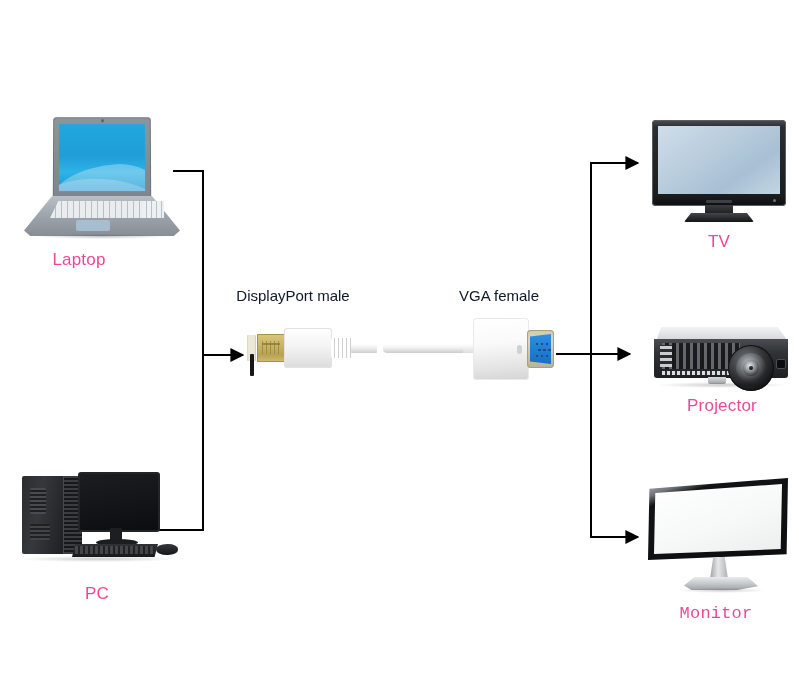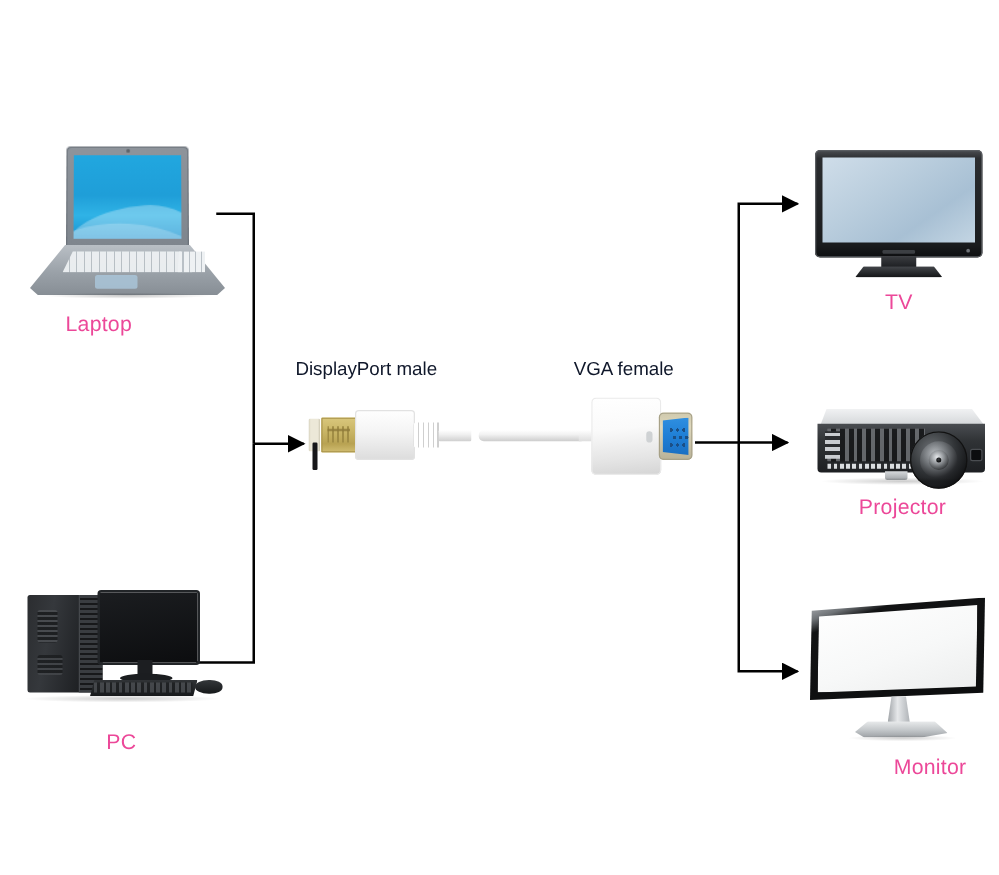--- a/index.html
+++ b/index.html
@@ -492,15 +492,15 @@
   </div>
   <div class="label center" style="left:722px; top:396px;">Projector</div>
 
   <div class="device mon-wrap">
     <div class="mon-panel"></div>
     <div class="mon-screen"></div>
     <div class="mon-neck"></div>
     <div class="mon-base"></div>
     <div class="mon-shadow"></div>
   </div>
-  <div class="label center" style="left:744px; top:604px;">Monitor</div>
+  <div class="label center" style="left:716px; top:604px;font-family:Liberation Mono, monospace;">Monitor</div>
 
 </div>
 
 </body></html>

